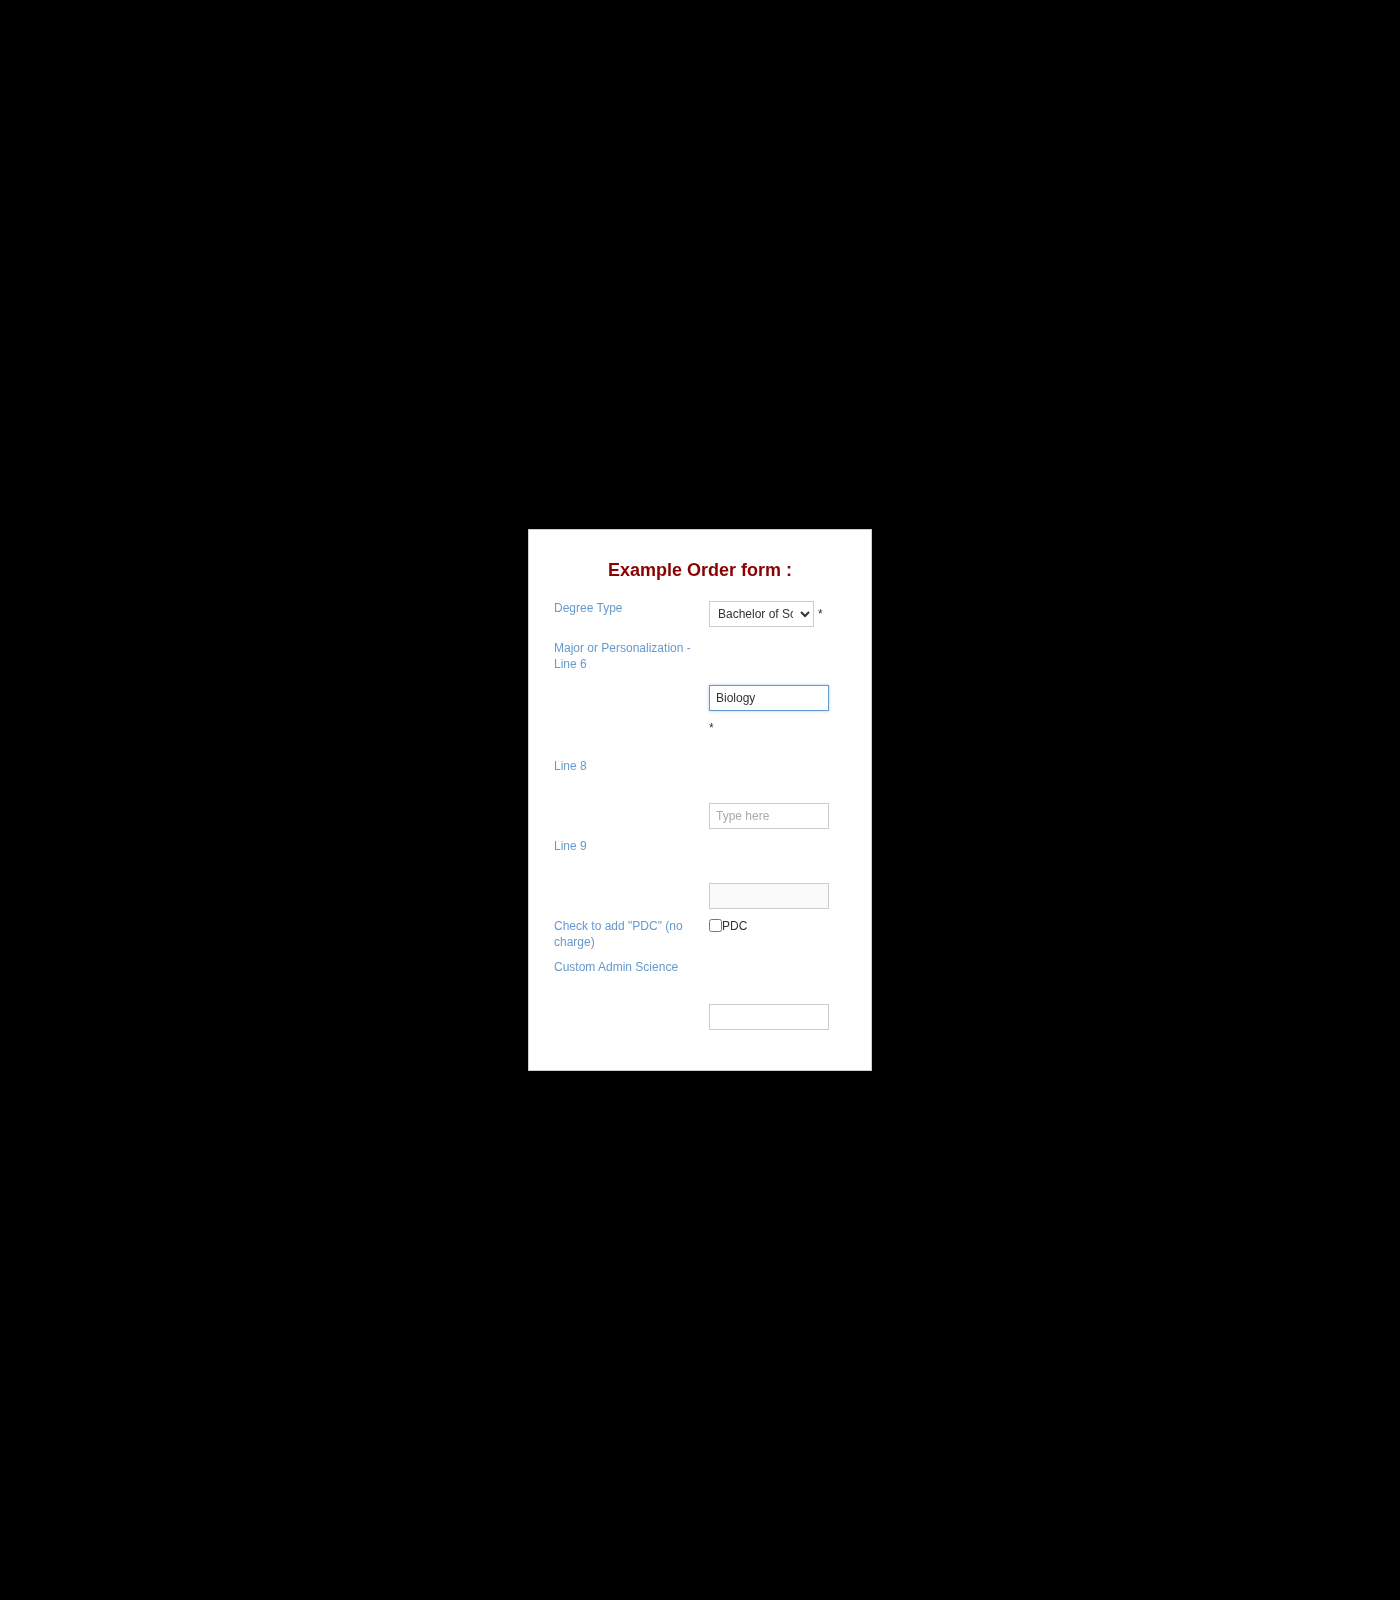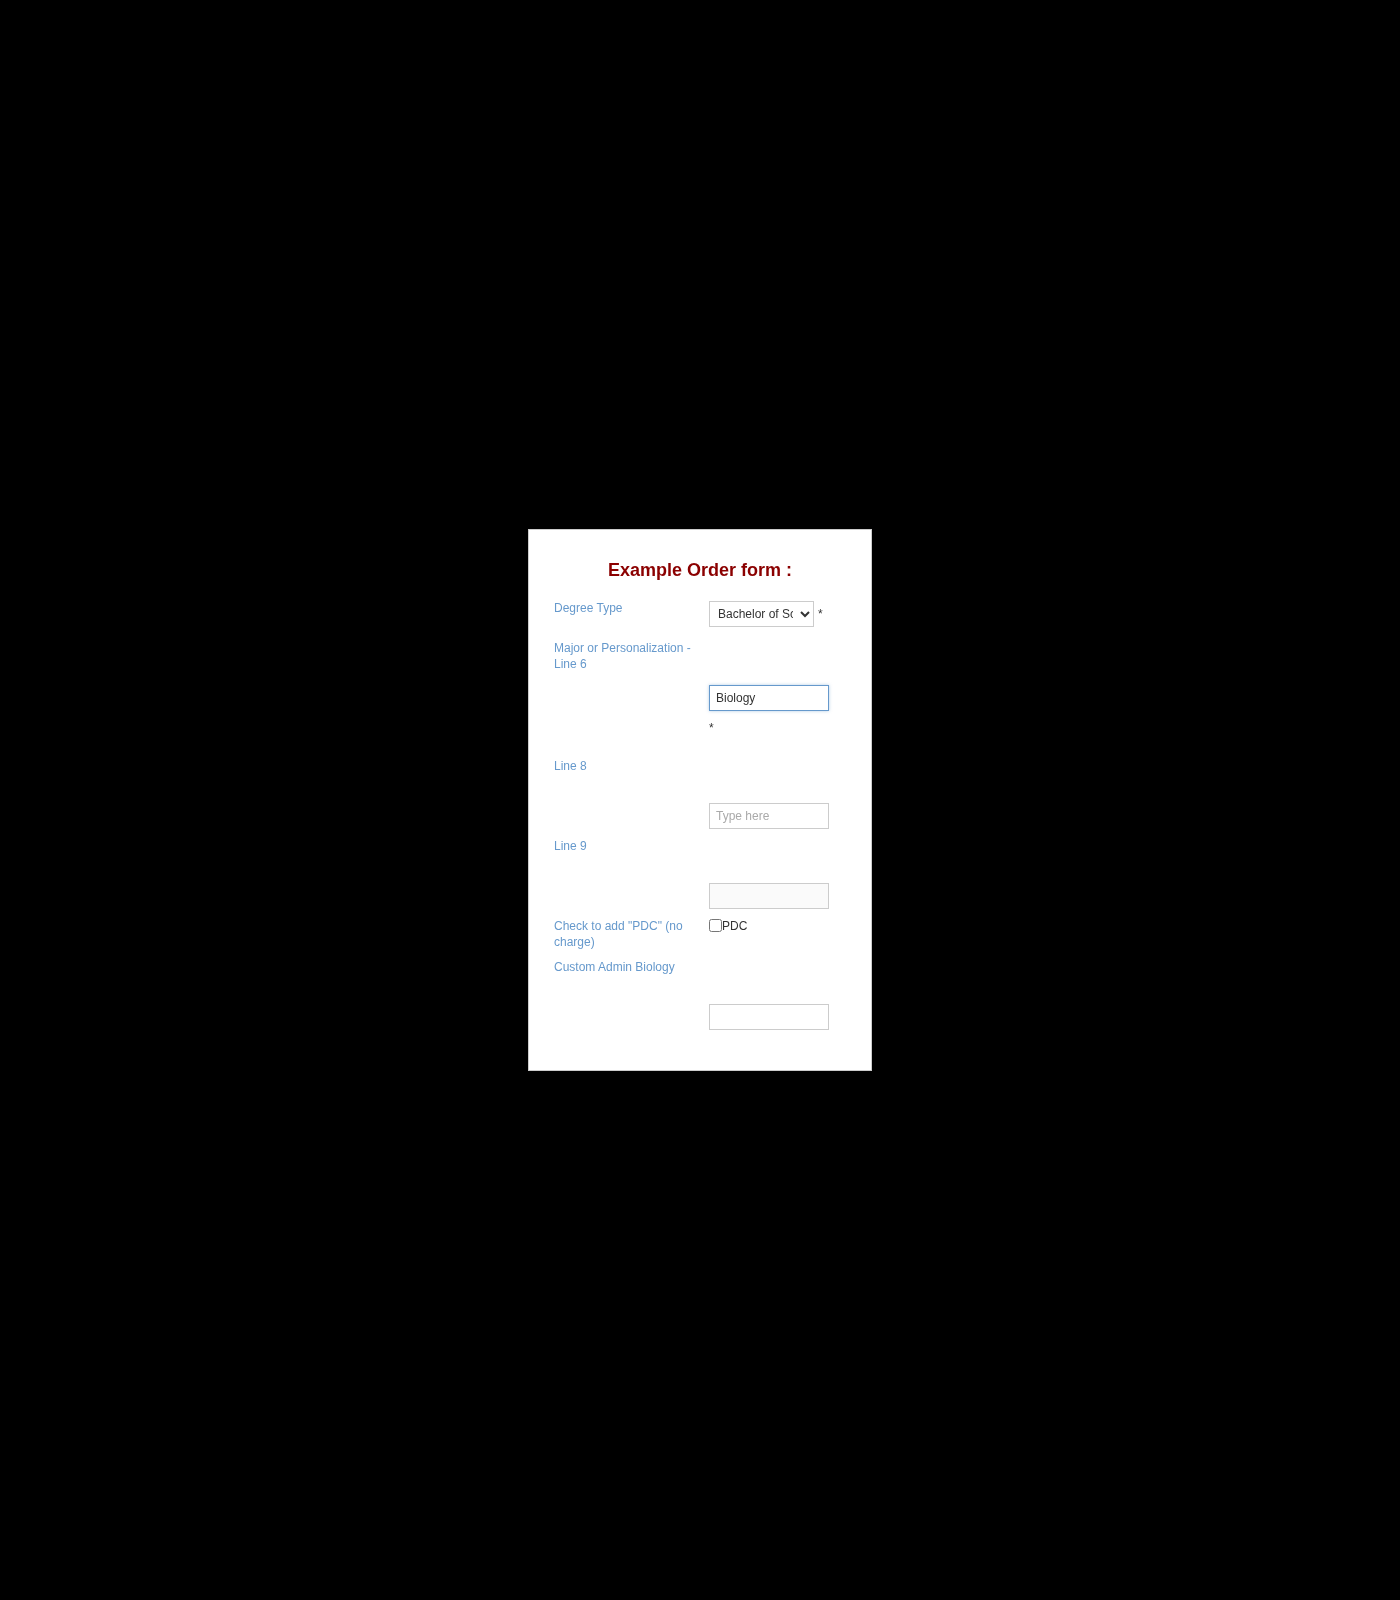--- a/index.html
+++ b/index.html
@@ -173,18 +173,18 @@
     <div class="form-label">Check to add "PDC" (no charge)</div>
     <div class="form-control-wrap">
       <div class="checkbox-wrap">
         <input type="checkbox" style="">
         <span class="checkbox-label">PDC</span>
       </div>
     </div>
   </div>
 
   <div class="form-row">
-    <div class="form-label">Custom Admin Biology</div>
+    <div class="form-label">Custom Admin Science</div>
     <div class="form-control-wrap">
       <input type="text" class="form-input" value="" style="">
     </div>
   </div>
 </div>
 
 </body></html>

